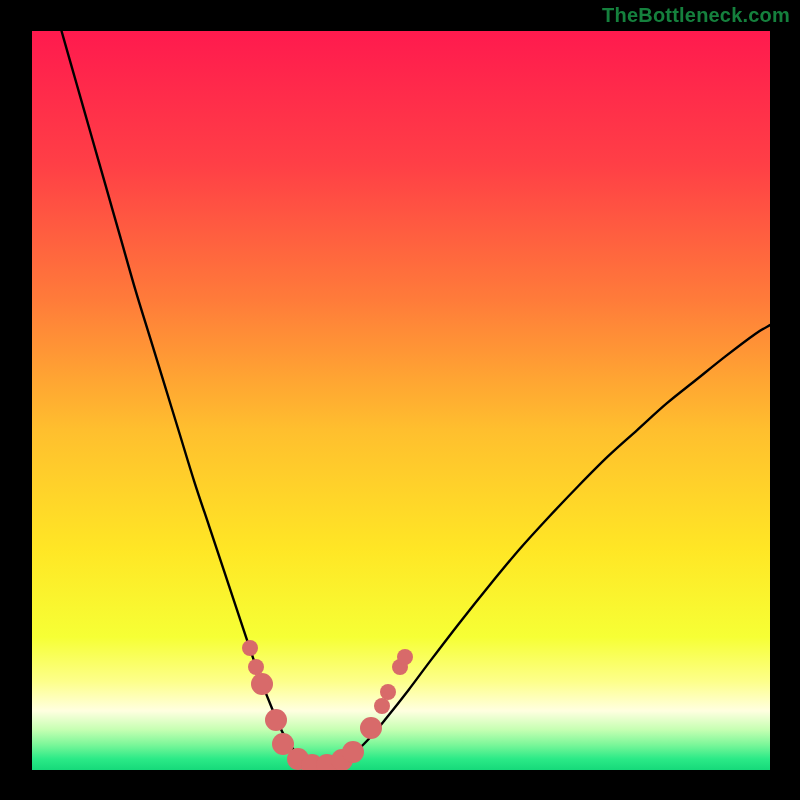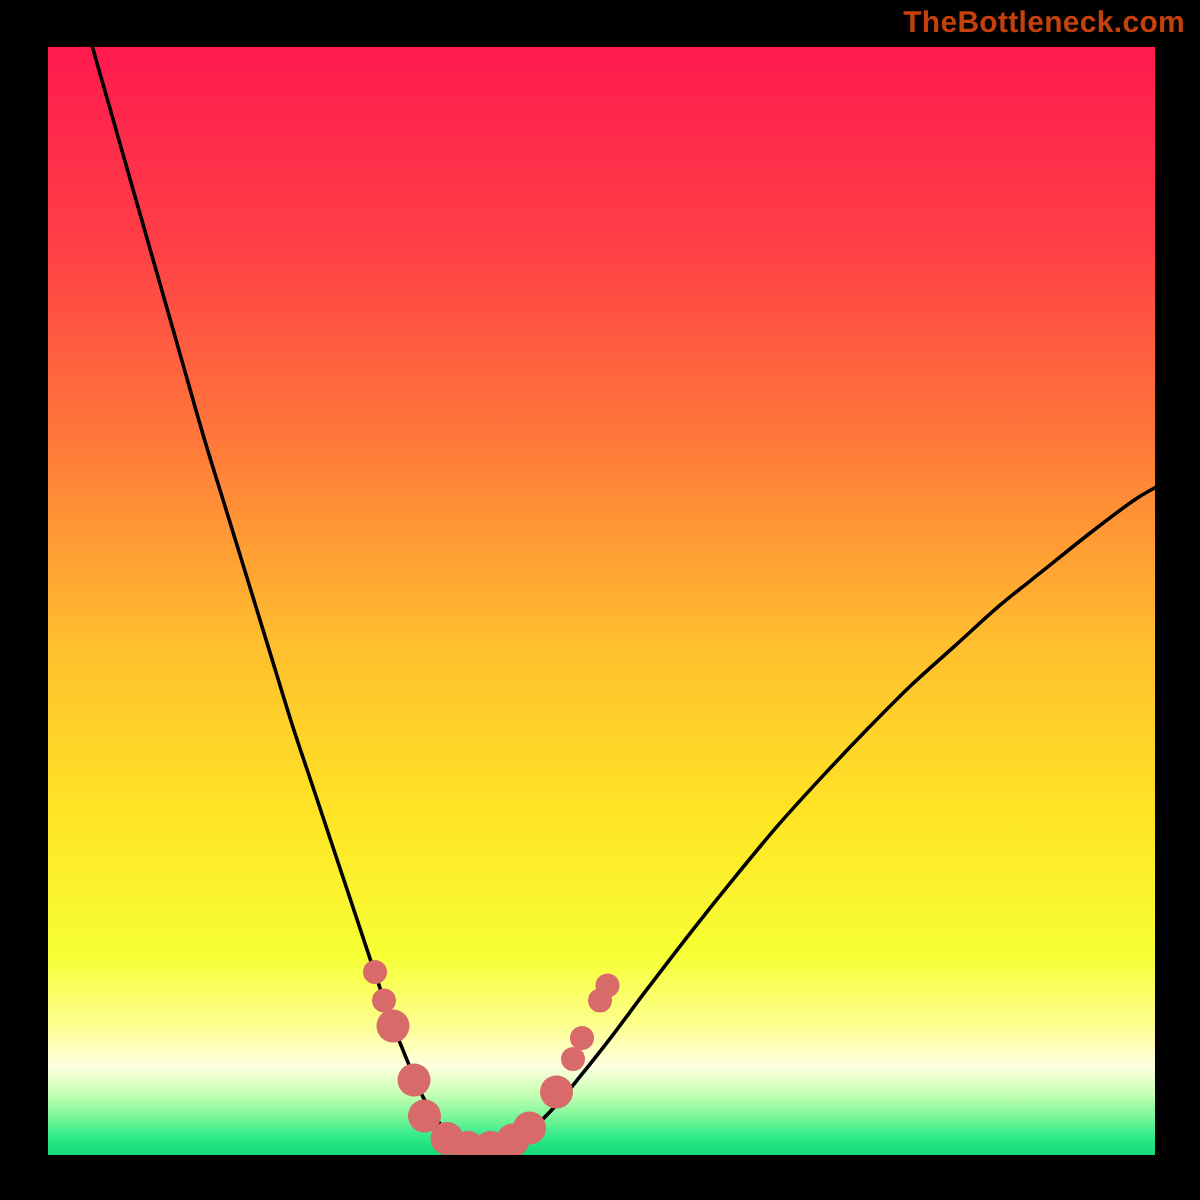--- a/index.html
+++ b/index.html
@@ -36,21 +36,21 @@
     position: absolute;
     border-radius: 50%;
     background: #d86a6a;
     transform: translate(-50%, -50%);
   }
   .watermark {
     position: absolute;
     top: 4px;
     right: 10px;
     font: 600 20px Arial, Helvetica, sans-serif;
-    color: #c2410c;
+    color: #15803d;
     letter-spacing: 0.2px;
   }
 </style>
 </head>
 <body>
 
 <div class="stage">
   <div class="plot">
     <svg class="gradient" viewBox="0 0 738 739" preserveAspectRatio="none">
       <defs>

